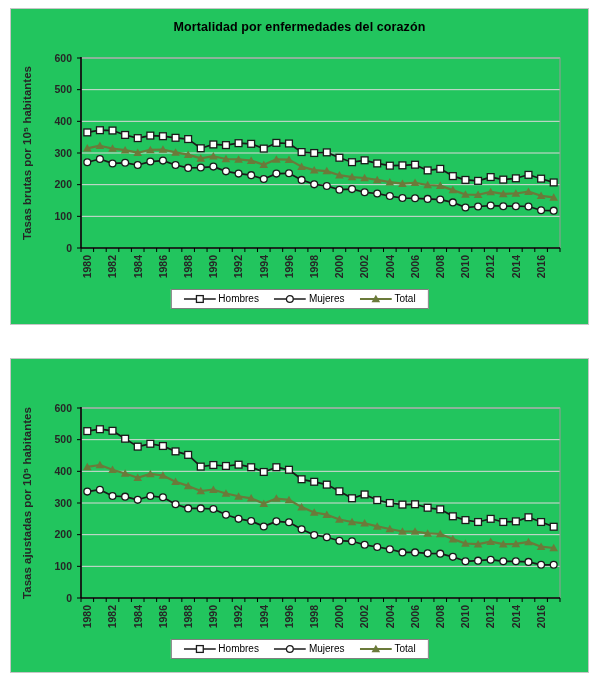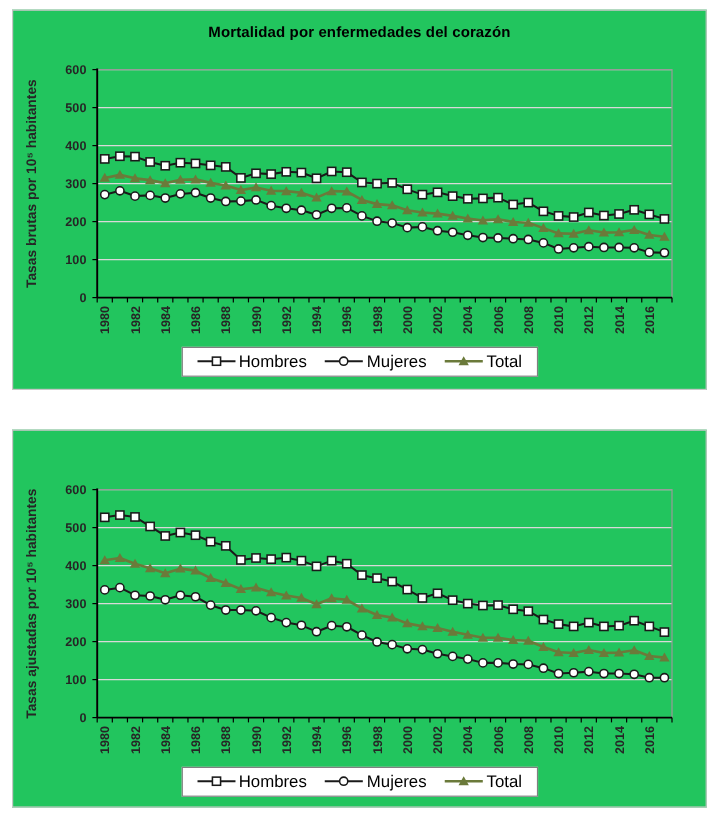--- a/index.html
+++ b/index.html
@@ -21,21 +21,21 @@
   .ylab{
     position:absolute;left:-84px;top:136px;width:200px;height:16px;line-height:16px;
     text-align:center;transform:rotate(-90deg);
     font-weight:bold;font-size:11.5px;color:#262626;
   }
   text.tick{font:bold 10.5px "Liberation Sans",sans-serif;fill:#262626}
   .legend{
     position:absolute;top:280px;left:50%;transform:translateX(-50%);
     display:flex;align-items:center;gap:15px;white-space:nowrap;
     border:1px solid #808080;background:#fff;padding:3px 12px 4px 12px;
-    font-size:14px;color:#000;
+    font-size:10px;color:#000;
   }
   .legend-item{display:flex;align-items:center;gap:3px}
   .legend-item svg{display:block}
 </style>
 </head>
 <body>
 
 <div class="panel" id="panel0">
   <div class="chart-title">Mortalidad por enfermedades del corazón</div>
   <div class="ylab">Tasas brutas por 10⁵ habitantes</div>

